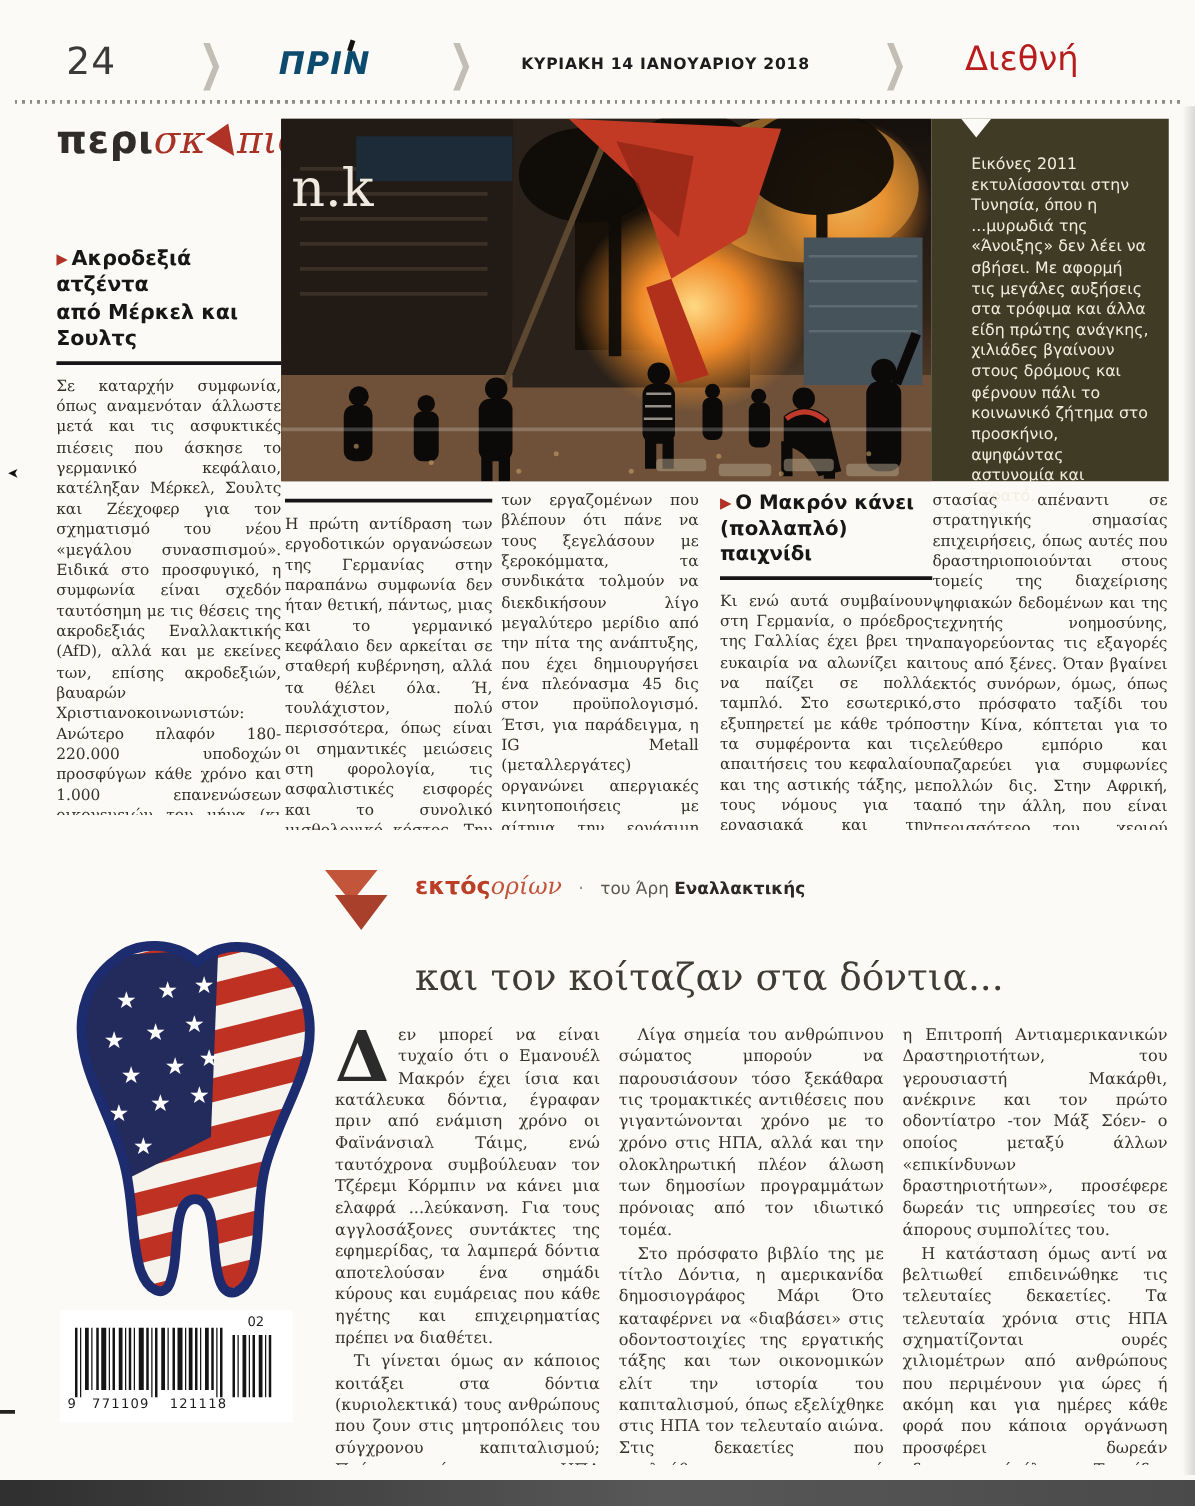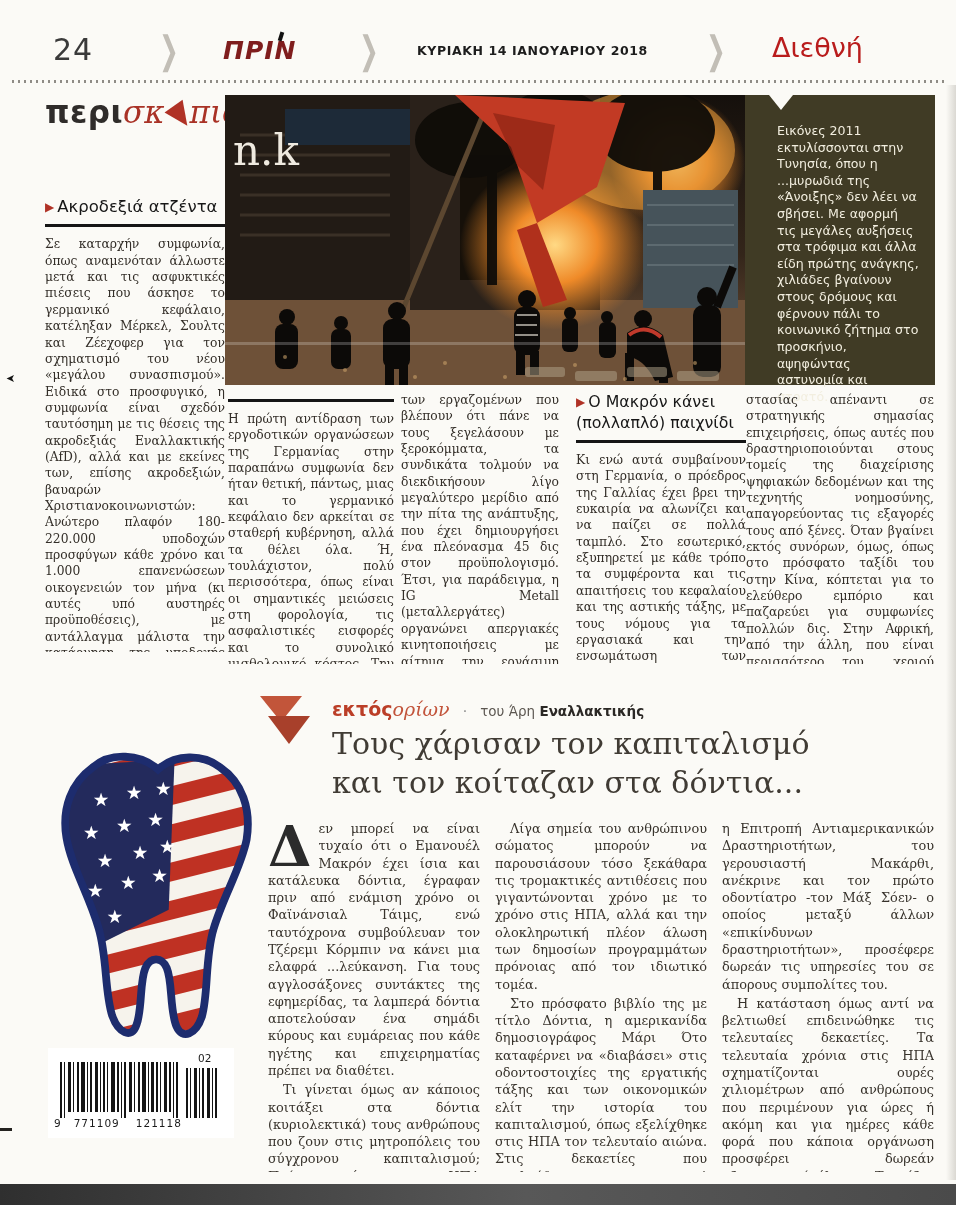--- a/index.html
+++ b/index.html
@@ -5,38 +5,38 @@
   html,body{margin:0;padding:0;background:#e9e7e2;}
   #page{
     position:relative;width:956px;height:1205px;margin:0 auto;
     background:#fbfaf6;overflow:hidden;
     font-family:"DejaVu Sans",sans-serif;color:#2e2a25;
   }
   
   .hdr{position:absolute;top:26px;left:45px;right:20px;height:50px;}
   .hdr-num{position:absolute;left:8px;top:6px;font-size:30px;color:#3a3a3a;letter-spacing:1px;}
   .chev{position:absolute;top:2px;font-size:38px;color:#c2beb6;font-weight:100;transform:scaleX(.62);}
-  .hdr-brand{position:absolute;left:178px;top:10px;font-size:25px;font-weight:bold;font-style:italic;color:#7f1d1d;letter-spacing:1px;}
+  .hdr-brand{position:absolute;left:178px;top:10px;font-size:25px;font-weight:bold;font-style:italic;color:#0c4a6e;letter-spacing:1px;}
   .hdr-brand .tick{position:absolute;top:-4px;left:56px;width:4px;height:9px;background:#111;transform:rotate(18deg);}
   .hdr-date{position:absolute;left:372px;top:17px;font-size:12.5px;font-weight:bold;color:#1d1d1d;letter-spacing:.6px;}
   .hdr-section{position:absolute;left:727px;top:6px;font-size:27px;color:#b91c1c;}
   .dotted-rule{position:absolute;top:80px;left:12px;right:12px;height:3px;
     background:repeating-linear-gradient(90deg,#8f8c86 0 2px,transparent 2px 6px);}
   
   .peri{position:absolute;left:45px;top:94px;font-size:31px;white-space:nowrap;}
   .peri .p1{font-weight:bold;color:#2f2c2a;letter-spacing:.5px;}
   .peri .p2,.peri .p3{font-family:"DejaVu Serif",serif;font-style:italic;color:#a93226;}
   .peri .arrow{display:inline-block;width:0;height:0;border-left:11px solid transparent;border-right:11px solid transparent;border-top:24px solid #b03226;transform:rotate(-35deg) translateY(6px);margin:0 2px 0 1px;}
   
   .photo{position:absolute;left:225px;top:95px;width:520px;height:290px;background:#1c1510;}
   .caption{position:absolute;left:745px;top:95px;width:190px;height:290px;background:#403b25;box-sizing:border-box;padding:28px 14px 10px 32px;color:#f2eedf;font-size:12.6px;line-height:1.32;}
   .caption-notch{position:absolute;top:0;left:24px;width:0;height:0;border-top:15px solid #fbfaf6;border-left:12px solid transparent;border-right:12px solid transparent;}
   
   .col{position:absolute;box-sizing:border-box;}
-  .headline{font-size:15.8px;font-weight:normal;line-height:1.3;color:#171717;}
+  .headline{font-size:15.8px;font-weight:bold;line-height:1.3;color:#171717;}
   .headline .tri{color:#b03226;font-size:12px;margin-right:3px;vertical-align:1px;}
   .head-rule{height:3px;background:#151515;margin:7px 0 9px 0;}
   .body-text{font-family:"DejaVu Serif",serif;font-size:12.3px;line-height:1.33;text-align:justify;color:#332e28;}
   .col-merkel{left:45px;top:196px;width:180px;height:456px;overflow:hidden;}
   .col-merkel .headline{font-size:16.5px;}
   .col-b{left:228px;top:392px;width:166px;height:272px;overflow:hidden;}
   .col-c{left:401px;top:392px;width:158px;height:272px;overflow:hidden;}
   .col-d{left:576px;top:392px;width:170px;height:272px;overflow:hidden;}
   .col-e{left:746px;top:392px;width:188px;height:272px;overflow:hidden;}
   .margin-arrow{position:absolute;left:6px;top:372px;font-size:11px;color:#111;transform:rotate(180deg);}
@@ -194,20 +194,21 @@
   </div>
 
   <div class="caption">
     <span class="caption-notch"></span>
     <span>Εικόνες 2011 εκτυλίσσονται στην Τυνησία, όπου η ...μυρωδιά της «Άνοιξης» δεν λέει να σβήσει. Με αφορμή τις μεγάλες αυξήσεις στα τρόφιμα και άλλα είδη πρώτης ανάγκης, χιλιάδες βγαίνουν στους δρόμους και φέρνουν πάλι το κοινωνικό ζήτημα στο προσκήνιο, αψηφώντας αστυνομία και στρατό.</span>
   </div>
 
   <div class="col col-merkel">
     <div class="headline">
       <span class="tri">▶</span><span>Ακροδεξιά ατζέντα</span><br>
+      <span>από Μέρκελ και Σουλτς</span>
     </div>
     <div class="head-rule"></div>
     <div class="body-text">Σε καταρχήν συμφωνία, όπως αναμενόταν άλλωστε μετά και τις ασφυκτικές πιέσεις που άσκησε το γερμανικό κεφάλαιο, κατέληξαν Μέρκελ, Σουλτς και Ζέεχοφερ για τον σχηματισμό του νέου «μεγάλου συνασπισμού». Ειδικά στο προσφυγικό, η συμφωνία είναι σχεδόν ταυτόσημη με τις θέσεις της ακροδεξιάς Εναλλακτικής (AfD), αλλά και με εκείνες των, επίσης ακροδεξιών, βαυαρών Χριστιανοκοινωνιστών: Ανώτερο πλαφόν 180-220.000 υποδοχών προσφύγων κάθε χρόνο και 1.000 επανενώσεων οικογενειών τον μήνα (κι αυτές υπό αυστηρές προϋποθέσεις), με αντάλλαγμα μάλιστα την κατάργηση της υποδοχής ισάριθμων προσφύγων από Ελλάδα και Ιταλία. Βεβαίως, κάποιοι στο SPD κάνουν πως διαμαρτύρονται, όπως οι «αντάρτες» του ΣΥΡΙΖΑ, αλλά το αποτέλεσμα είναι μάλλον προδιαγεγραμμένο.</div>
   </div>
   <div class="margin-arrow">➤</div>
   <div class="margin-dash"></div>
 
   <div class="col col-b">
     <div class="head-rule"></div>
     <div class="body-text">Η πρώτη αντίδραση των εργοδοτικών οργανώσεων της Γερμανίας στην παραπάνω συμφωνία δεν ήταν θετική, πάντως, μιας και το γερμανικό κεφάλαιο δεν αρκείται σε σταθερή κυβέρνηση, αλλά τα θέλει όλα. Ή, τουλάχιστον, πολύ περισσότερα, όπως είναι οι σημαντικές μειώσεις στη φορολογία, τις ασφαλιστικές εισφορές και το συνολικό μισθολογικό κόστος. Την ίδια στιγμή, όμως, υπό την πίεση</div>
@@ -233,21 +234,21 @@
       <polygon points="2,2 44,2 23,28" fill="#c2553a"></polygon>
       <polygon points="10,22 52,22 31,50" fill="#a8402b"></polygon>
     </svg>
   </div>
   <div class="feat-label">
     <span class="b">εκτός</span><span class="i">ορίων</span>
     <span class="dot">·</span>
     <span class="by"><span>του Άρη</span> <b>Εναλλακτικής</b></span>
   </div>
   <div class="feat-head">
-    <span>Τους χάρισαν τον καπιταλισμό</span><br><span>και τον κοίταζαν στα δόντια...</span>
+    <br><span>και τον κοίταζαν στα δόντια...</span>
   </div>
 
   <div class="tooth">
     <svg width="224" height="302" viewBox="0 0 230 310">
       <defs>
         <clipPath id="toothClip">
           <path d="M115,24 C97,8 66,6 48,22 C26,38 16,64 21,94 C26,124 44,152 54,187 C63,217 60,252 68,277 C74,294 88,302 93,286 C99,270 96,242 102,228 C107,216 119,216 124,228 C130,242 127,272 134,288 C140,302 154,296 160,278 C167,254 163,218 172,188 C182,154 200,126 206,96 C211,64 201,37 179,22 C161,8 133,8 115,24 Z"></path>
         </clipPath>
       </defs>
       <g clip-path="url(#toothClip)">

